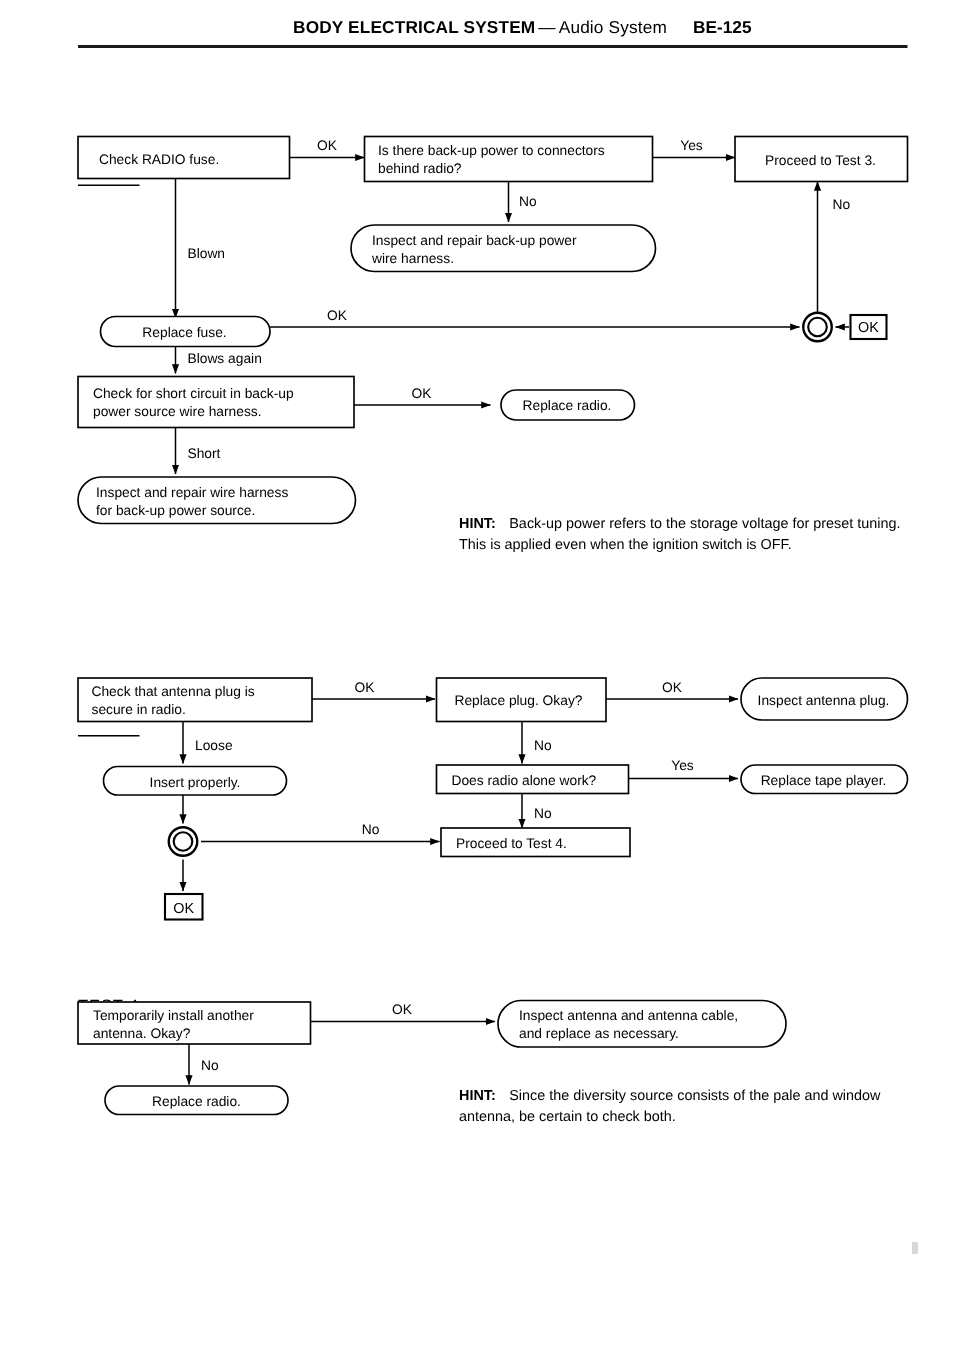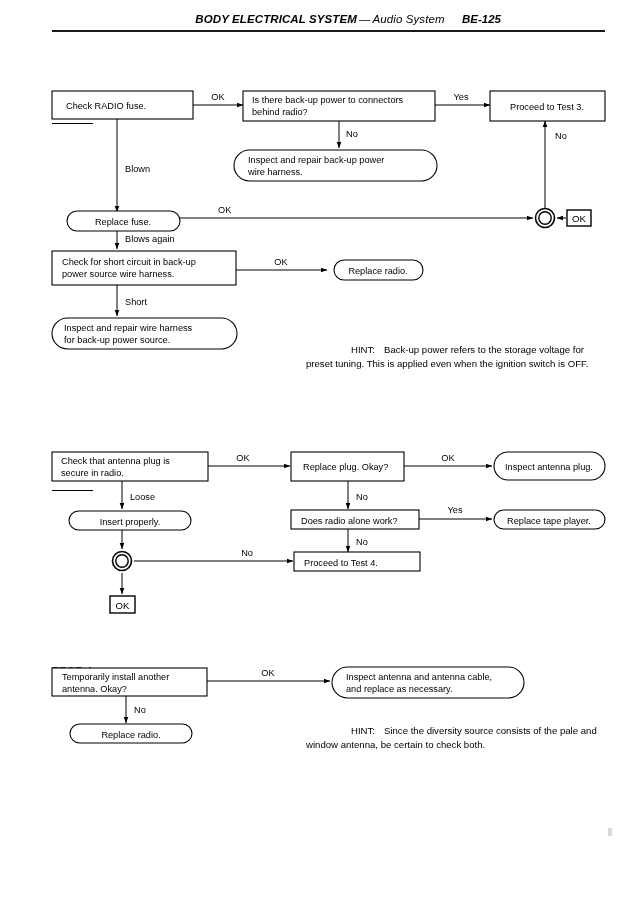--- a/index.html
+++ b/index.html
@@ -16,21 +16,20 @@
     overflow: hidden;
   }
 
   
   #page-header {
     position: absolute;
     left: 0;
     top: 0;
     width: 536px;
     height: 40px;
-    font-style: italic;
   }
   #header-title {
     position: absolute;
     left: 0;
     top: 13px;
     width: 640px;
     text-align: center;
     font-size: 11.5px;
     letter-spacing: 0.1px;
     white-space: nowrap;
@@ -126,22 +125,21 @@
   #test3-title { left: 52px; top: 424px; }
   #test4-title { left: 52px; top: 629px; text-decoration: underline; }
 
   
   .hint {
     position: absolute;
     font-size: 9.6px;
     line-height: 13.5px;
   }
   .hint .hint-kw {
-    font-weight: normal;
-    margin-left: 45px;
+    font-weight: bold;
   }
   .hint .hint-gap {
     display: inline-block;
     width: 9px;
   }
   #hint-test2 { left: 306px; top: 343px; width: 300px; }
   #hint-test4 { left: 306px; top: 724px; width: 300px; }
 
   
   #scan-artifact {

